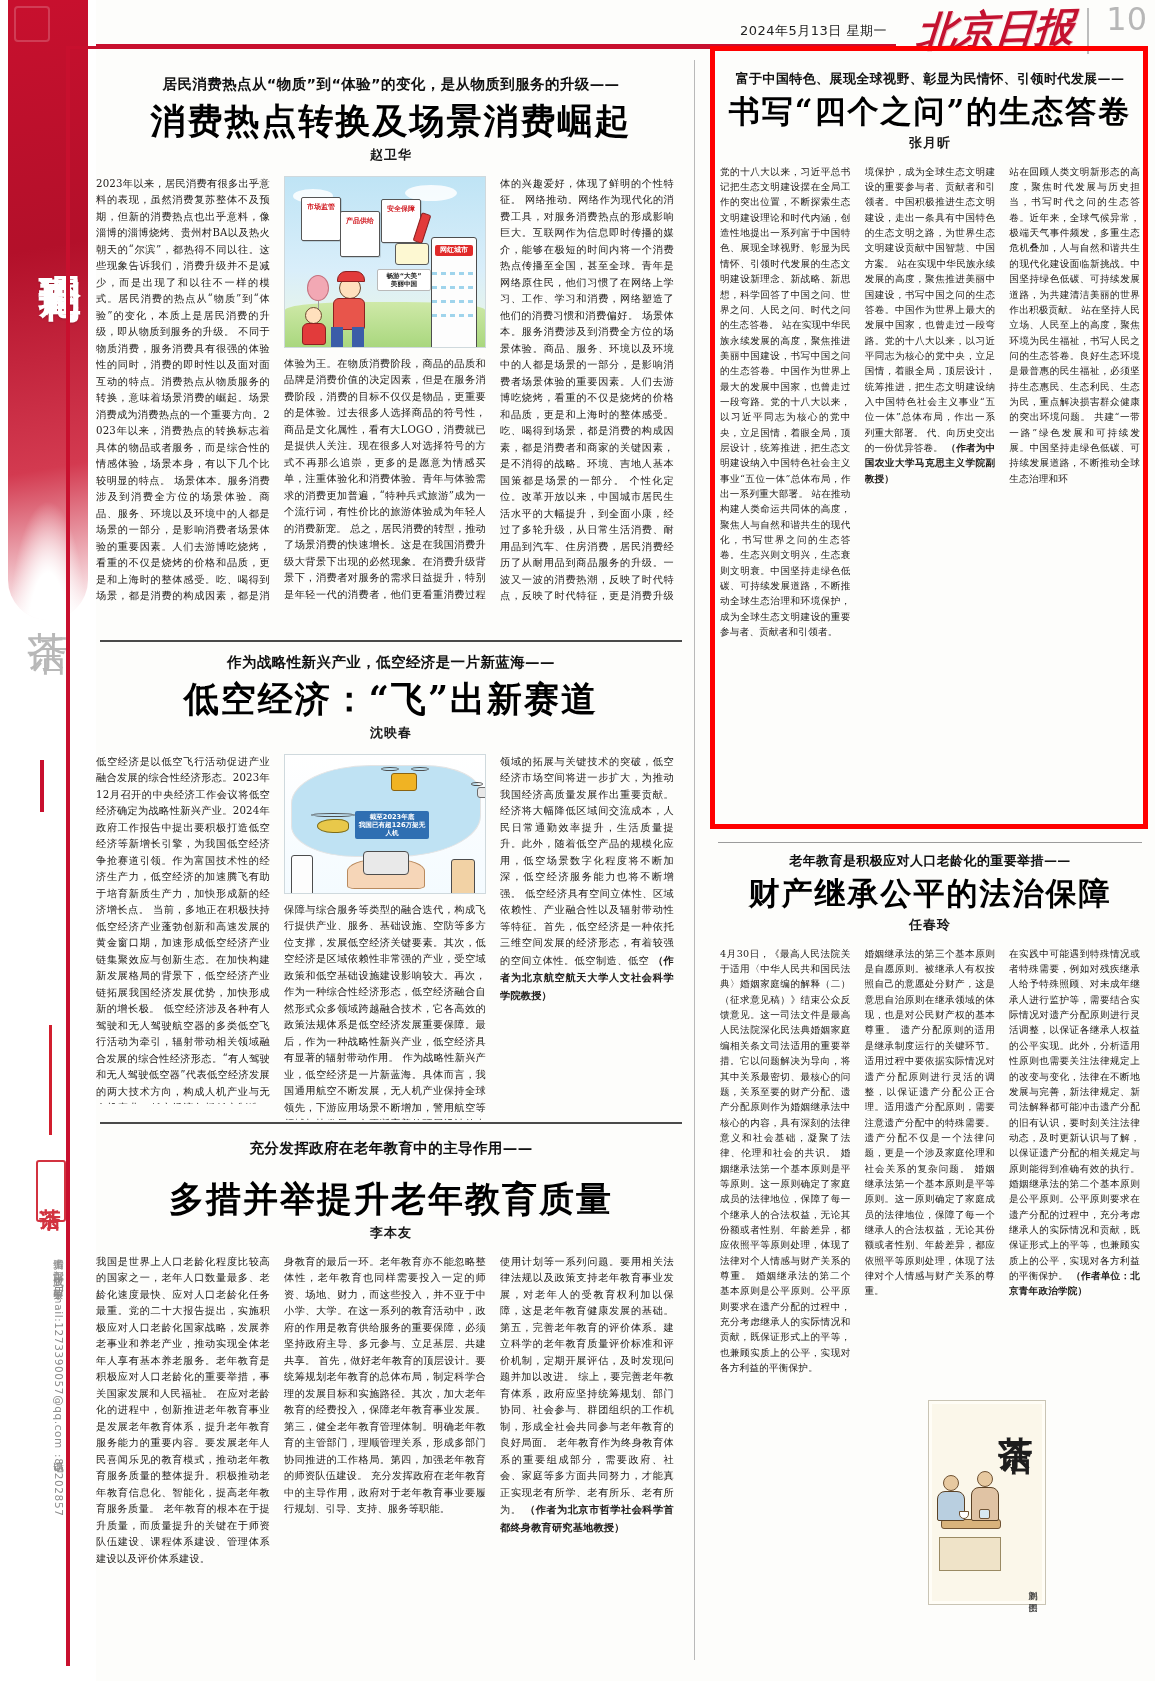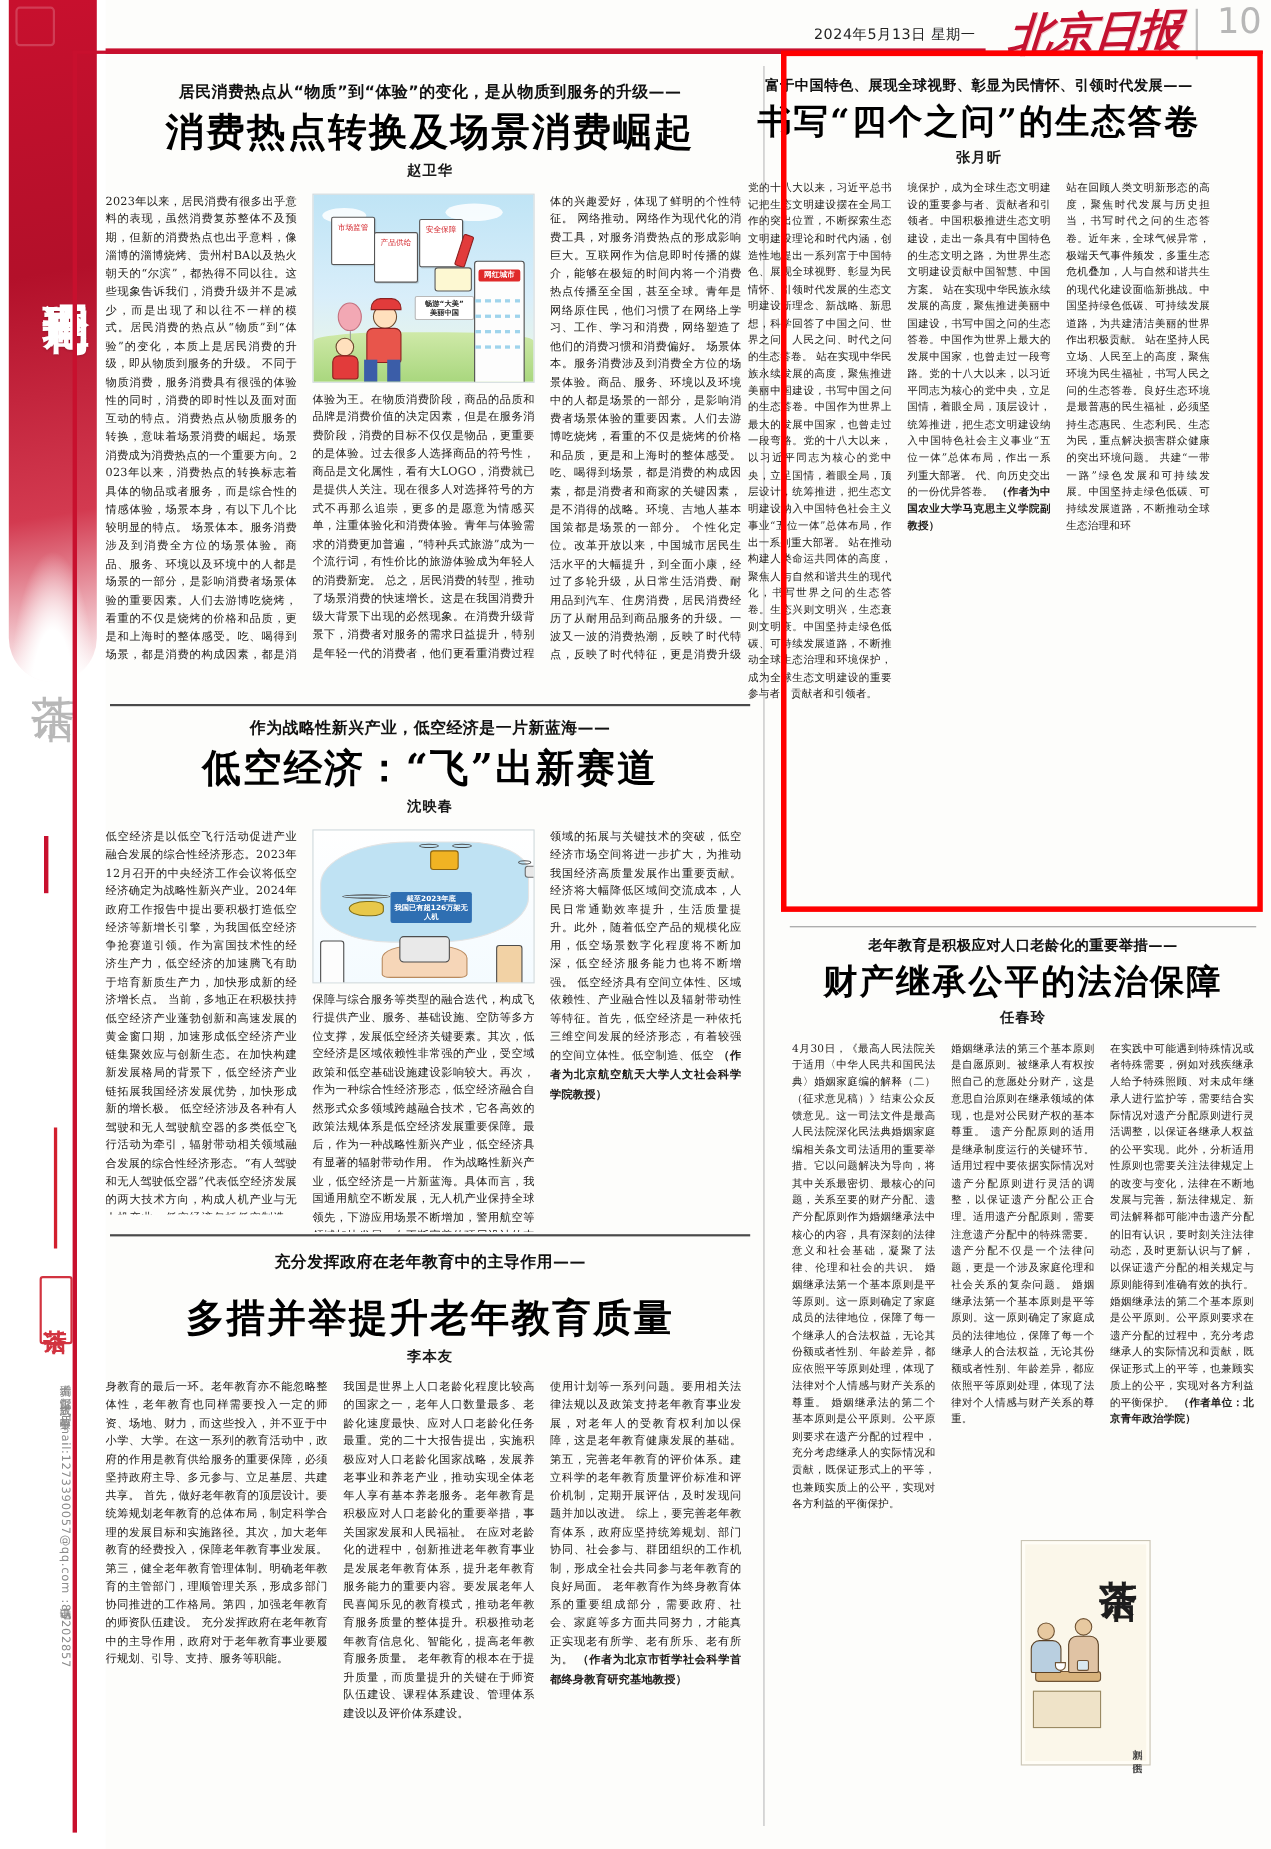--- a/index.html
+++ b/index.html
@@ -247,21 +247,21 @@
     background: linear-gradient(180deg,#cfe9a8,#a9d77e);
     border-radius: 40% 40% 0 0 / 18% 18% 0 0;
   }
   .sign {
     position:absolute;
     background:#ffffff;
     border:1.4px solid #555;
     border-radius:2px;
     color:#d3252b;
     font-size:7px;
-    font-weight:400;
+    font-weight:700;
     text-align:center;
     line-height:1.15;
     padding-top:5px;
     box-shadow: 1px 1px 0 rgba(0,0,0,.12);
   }
   .kid-head { position:absolute; border-radius:50%; background:#ffe0bd; border:1.2px solid #6a4a2f; }
   .kid-body { position:absolute; border-radius:6px 6px 3px 3px; }
   .balloon { position:absolute; width:22px; height:26px; border-radius:50%; background:#f2a8b4; border:1px solid #c4717f; }
   .balloon-str { position:absolute; width:1px; background:#9a9a9a; }
   .bldg {
@@ -487,43 +487,43 @@
   </div>
 
   <div class="hr-thick" style="left:100px; top:1122px; width:582px;"></div>
 
   <div class="article" style="left:96px; top:1138px; width:590px;">
     <div class="kicker">充分发挥政府在老年教育中的主导作用——</div>
     <div class="headline" style="font-size:35px; margin-top:20px;">多措并举提升老年教育质量</div>
     <div class="byline">李本友</div>
 
     <div class="cols" style="margin-top:12px;">
+      <div class="col" style="width:174px; height:420px;">
+        <span>我国是世界上人口老龄化程度比较高的国家之一，老年人口数量最多、老龄化速度最快、应对人口老龄化任务最重。党的二十大报告提出，实施积极应对人口老龄化国家战略，发展养老事业和养老产业，推动实现全体老年人享有基本养老服务。老年教育是积极应对人口老龄化的重要举措，事关国家发展和人民福祉。</span>
+        <span>在应对老龄化的进程中，创新推进老年教育事业是发展老年教育体系，提升老年教育服务能力的重要内容。要发展老年人民喜闻乐见的教育模式，推动老年教育服务质量的整体提升。积极推动老年教育信息化、智能化，提高老年教育服务质量。</span>
+        <span>老年教育的根本在于提升质量，而质量提升的关键在于师资队伍建设、课程体系建设、管理体系建设以及评价体系建设。</span>
+      </div>
       <div class="col" style="width:202px; height:420px;">
         <span>身教育的最后一环。老年教育亦不能忽略整体性，老年教育也同样需要投入一定的师资、场地、财力，而这些投入，并不亚于中小学、大学。在这一系列的教育活动中，政府的作用是教育供给服务的重要保障，必须坚持政府主导、多元参与、立足基层、共建共享。</span>
         <span>首先，做好老年教育的顶层设计。要统筹规划老年教育的总体布局，制定科学合理的发展目标和实施路径。其次，加大老年教育的经费投入，保障老年教育事业发展。第三，健全老年教育管理体制。明确老年教育的主管部门，理顺管理关系，形成多部门协同推进的工作格局。第四，加强老年教育的师资队伍建设。</span>
         <span>充分发挥政府在老年教育中的主导作用，政府对于老年教育事业要履行规划、引导、支持、服务等职能。</span>
-      </div>
-      <div class="col" style="width:174px; height:420px;">
-        <span>我国是世界上人口老龄化程度比较高的国家之一，老年人口数量最多、老龄化速度最快、应对人口老龄化任务最重。党的二十大报告提出，实施积极应对人口老龄化国家战略，发展养老事业和养老产业，推动实现全体老年人享有基本养老服务。老年教育是积极应对人口老龄化的重要举措，事关国家发展和人民福祉。</span>
-        <span>在应对老龄化的进程中，创新推进老年教育事业是发展老年教育体系，提升老年教育服务能力的重要内容。要发展老年人民喜闻乐见的教育模式，推动老年教育服务质量的整体提升。积极推动老年教育信息化、智能化，提高老年教育服务质量。</span>
-        <span>老年教育的根本在于提升质量，而质量提升的关键在于师资队伍建设、课程体系建设、管理体系建设以及评价体系建设。</span>
       </div>
       <div class="col" style="width:174px; height:420px;">
         <span>使用计划等一系列问题。要用相关法律法规以及政策支持老年教育事业发展，对老年人的受教育权利加以保障，这是老年教育健康发展的基础。</span>
         <span>第五，完善老年教育的评价体系。建立科学的老年教育质量评价标准和评价机制，定期开展评估，及时发现问题并加以改进。</span>
         <span>综上，要完善老年教育体系，政府应坚持统筹规划、部门协同、社会参与、群团组织的工作机制，形成全社会共同参与老年教育的良好局面。</span>
         <span>老年教育作为终身教育体系的重要组成部分，需要政府、社会、家庭等多方面共同努力，才能真正实现老有所学、老有所乐、老有所为。</span>
         <span class="credit">（作者为北京市哲学社会科学首都终身教育研究基地教授）</span>
       </div>
     </div>
   </div>
 
   <div style="position:absolute; left:694px; top:60px; width:1px; height:1600px; background:#b9b9b9;"></div>
 
-  <div class="article" style="left:680px; top:70px; width:420px;">
+  <div class="article" style="left:720px; top:70px; width:420px;">
     <div class="kicker" style="font-size:13px;">富于中国特色、展现全球视野、彰显为民情怀、引领时代发展——</div>
     <div class="headline" style="font-size:31px; margin-top:5px;">书写“四个之问”的生态答卷</div>
     <div class="byline">张月昕</div>
 
     <div class="cols" style="margin-top:12px;">
       <div class="col tiny" style="width:131px; height:685px;">
         <span>党的十八大以来，习近平总书记把生态文明建设摆在全局工作的突出位置，不断探索生态文明建设理论和时代内涵，创造性地提出一系列富于中国特色、展现全球视野、彰显为民情怀、引领时代发展的生态文明建设新理念、新战略、新思想，科学回答了中国之问、世界之问、人民之问、时代之问的生态答卷。</span>
         <span>站在实现中华民族永续发展的高度，聚焦推进美丽中国建设，书写中国之问的生态答卷。中国作为世界上最大的发展中国家，也曾走过一段弯路。党的十八大以来，以习近平同志为核心的党中央，立足国情，着眼全局，顶层设计，统筹推进，把生态文明建设纳入中国特色社会主义事业“五位一体”总体布局，作出一系列重大部署。</span>
         <span>站在推动构建人类命运共同体的高度，聚焦人与自然和谐共生的现代化，书写世界之问的生态答卷。生态兴则文明兴，生态衰则文明衰。中国坚持走绿色低碳、可持续发展道路，不断推动全球生态治理和环境保护，成为全球生态文明建设的重要参与者、贡献者和引领者。</span>
       </div>

